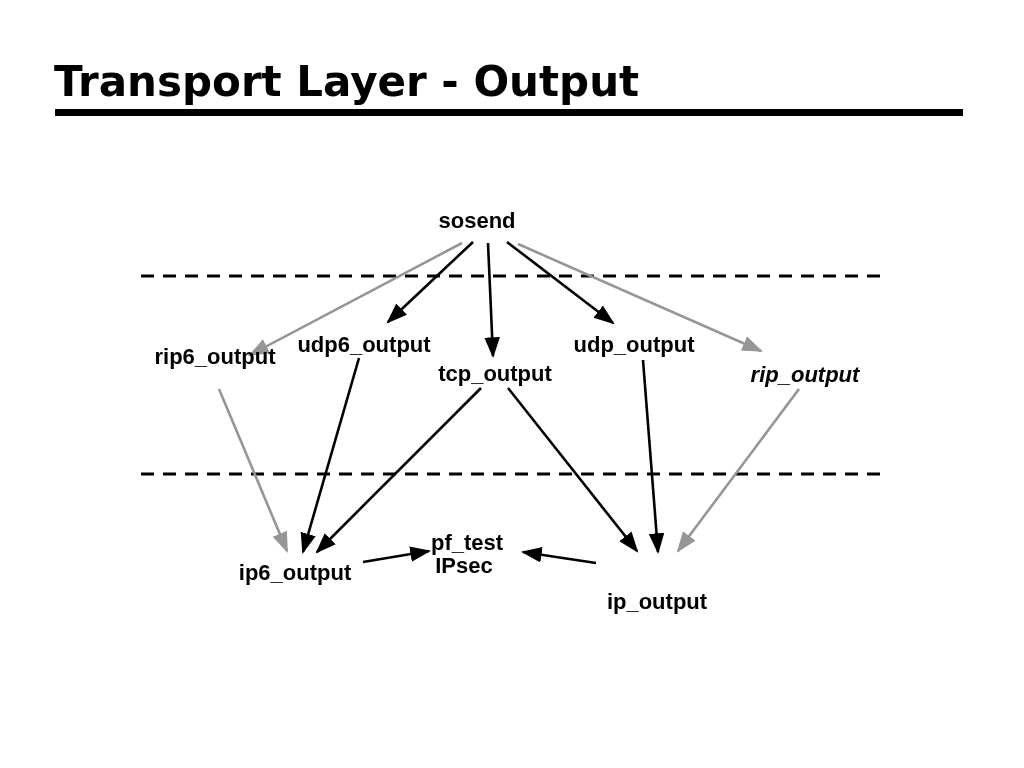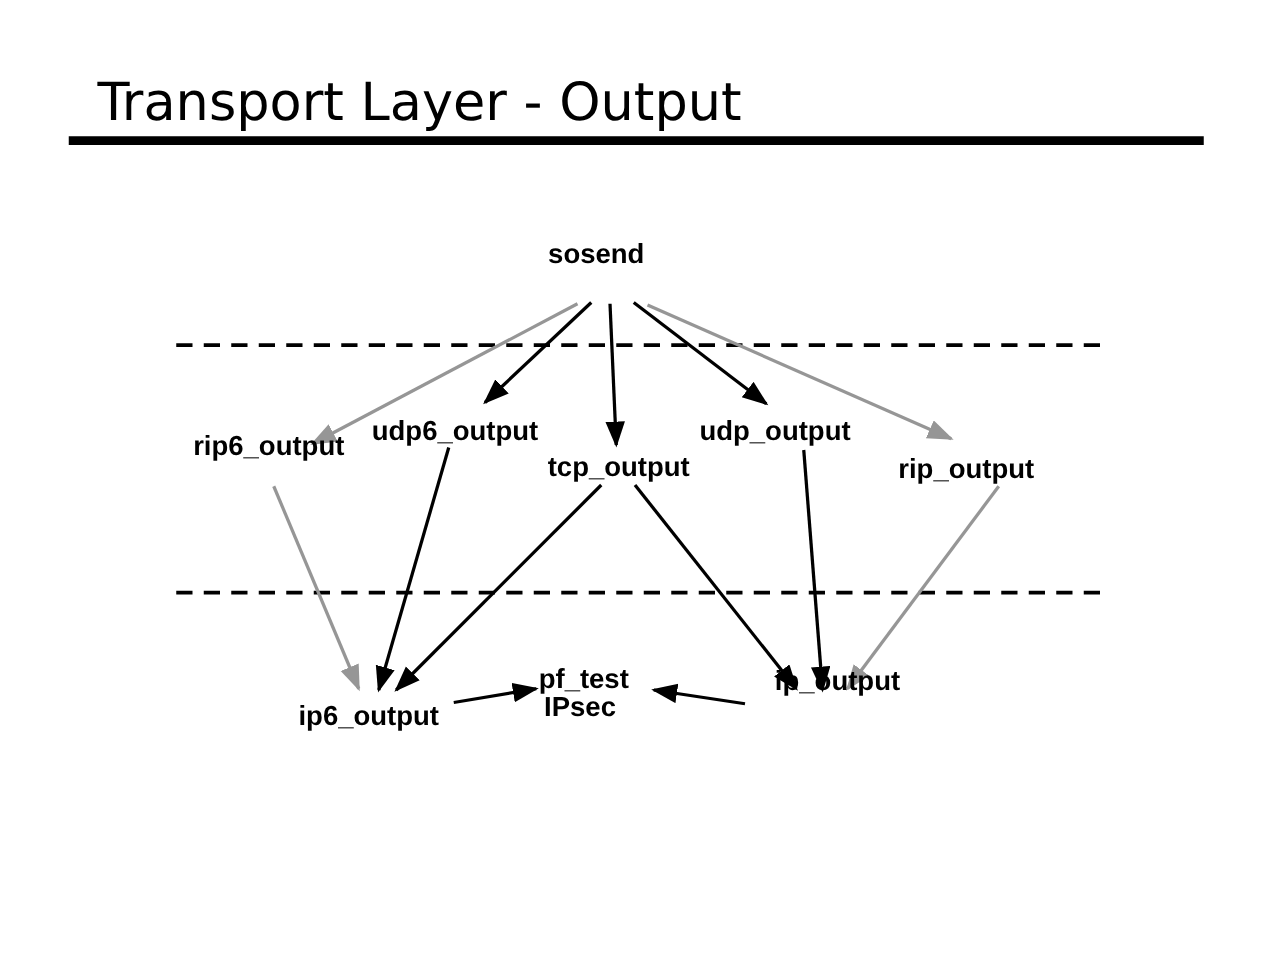--- a/index.html
+++ b/index.html
@@ -10,25 +10,25 @@
   .slide {
     position: relative;
     width: 1024px;
     height: 768px;
     background: #ffffff;
     overflow: hidden;
     font-family: "Liberation Sans", sans-serif;
   }
   .slide-title {
     position: absolute;
-    left: 78px;
+    left: 54px;
     top: 57px;
     font-family: "DejaVu Sans", sans-serif;
     font-size: 42px;
-    font-weight: 400;
+    font-weight: 700;
     color: #000000;
     white-space: nowrap;
     letter-spacing: 0px;
     text-align: center;
   }
   .title-underline {
     position: absolute;
     left: 55px;
     top: 109px;
     width: 908px;
@@ -46,31 +46,31 @@
     position: absolute;
     transform: translate(-50%, -50%);
     font-family: "Liberation Sans", sans-serif;
     font-weight: bold;
     font-size: 22px;
     color: #000000;
     white-space: nowrap;
     line-height: 1;
   }
   
-  .pos-sosend      { left: 477px; top: 203px; }
+  .pos-sosend      { left: 477px; top: 221px; }
   .pos-pr-usrreq   { left: 485px; top: 231px; }
   .pos-rip6-output { left: 215px; top: 357px; }
   .pos-udp6-output { left: 364px; top: 345px; }
   .pos-tcp-output  { left: 495px; top: 374px; text-align: center; }
-  .pos-udp-output  { left: 620px; top: 345px; }
-  .pos-rip-output  { left: 773px; top: 375px; }
+  .pos-udp-output  { left: 634px; top: 345px; }
+  .pos-rip-output  { left: 805px; top: 375px; font-style: italic; }
   .pos-ip6-output  { left: 295px; top: 573px; }
   .pos-pf-test     { left: 467px; top: 543px; }
   .pos-ipsec       { left: 464px; top: 566px; }
-  .pos-ip-output   { left: 657px; top: 545px; margin-left: 13px; }
+  .pos-ip-output   { left: 657px; top: 602px; }
 </style>
 </head>
 <body>
 
 <div class="slide">
 
   <div class="slide-title">Transport Layer - Output</div>
 
   <div class="title-underline"></div>
 

